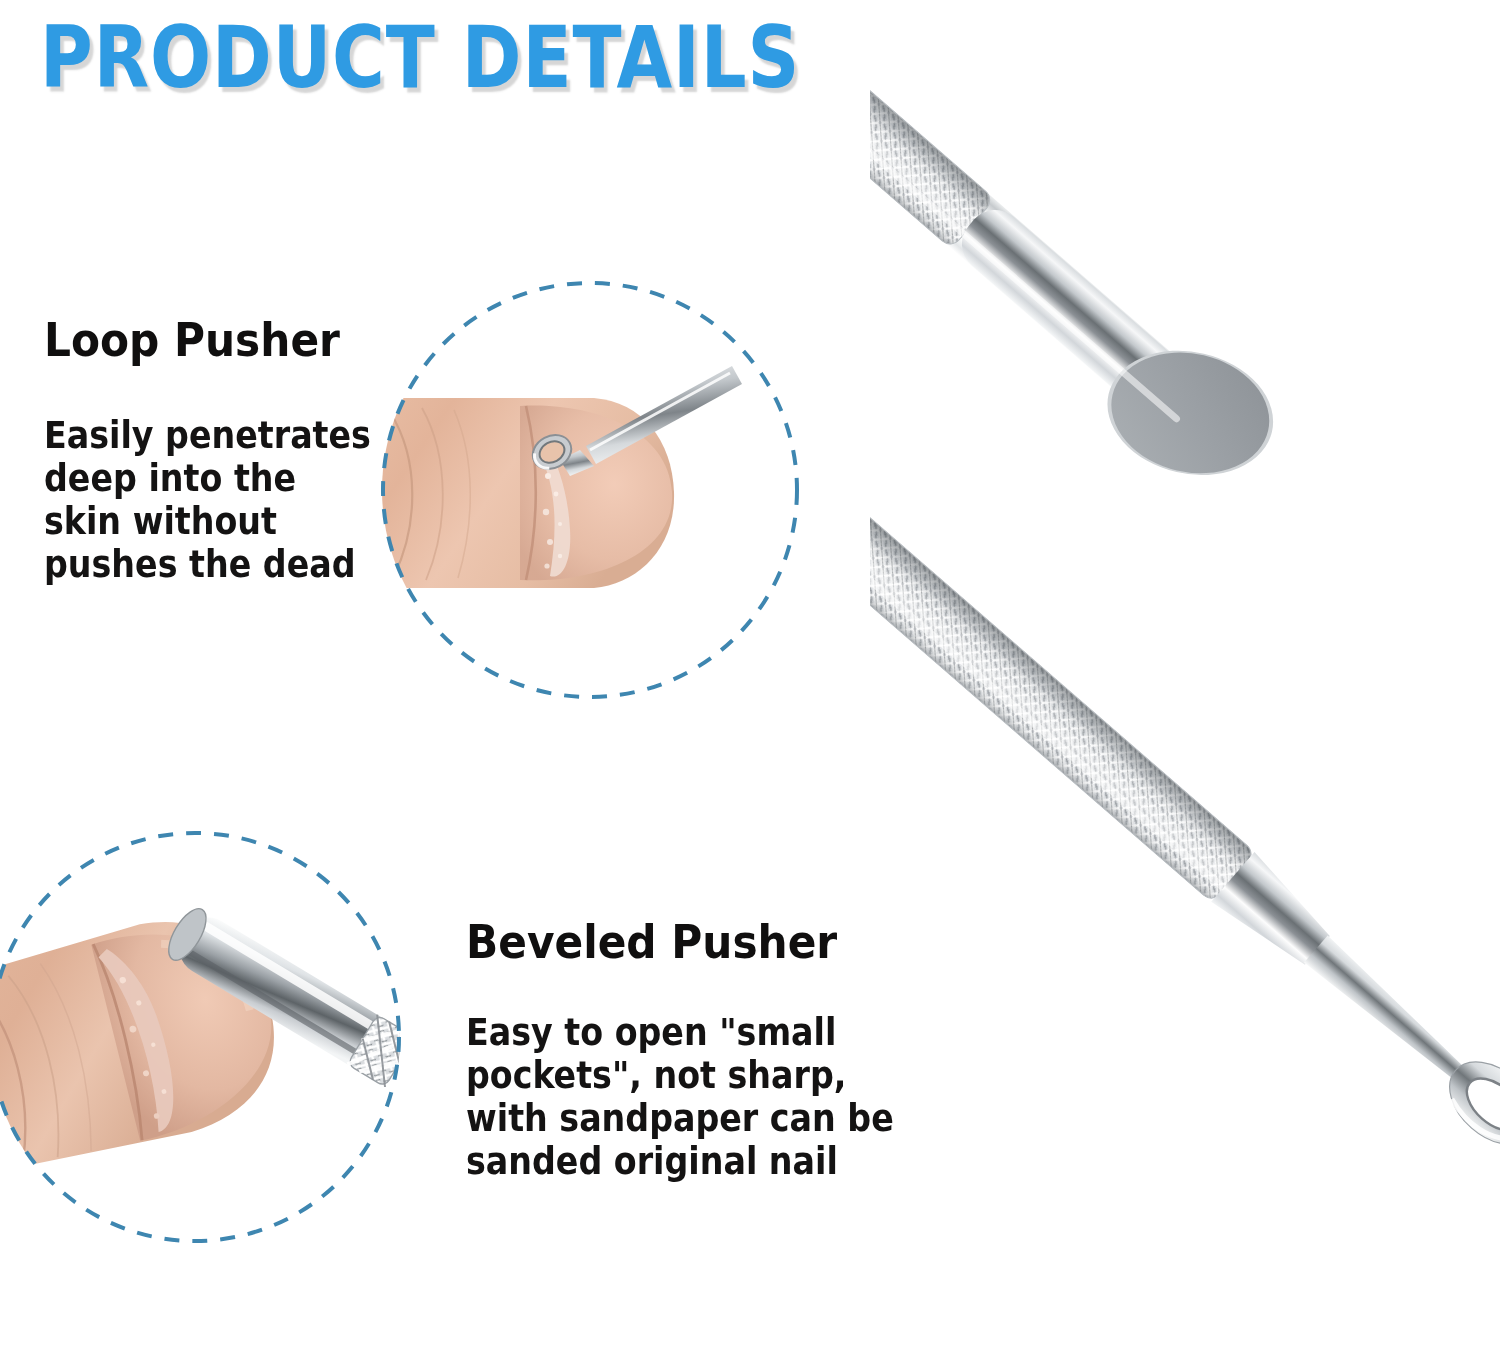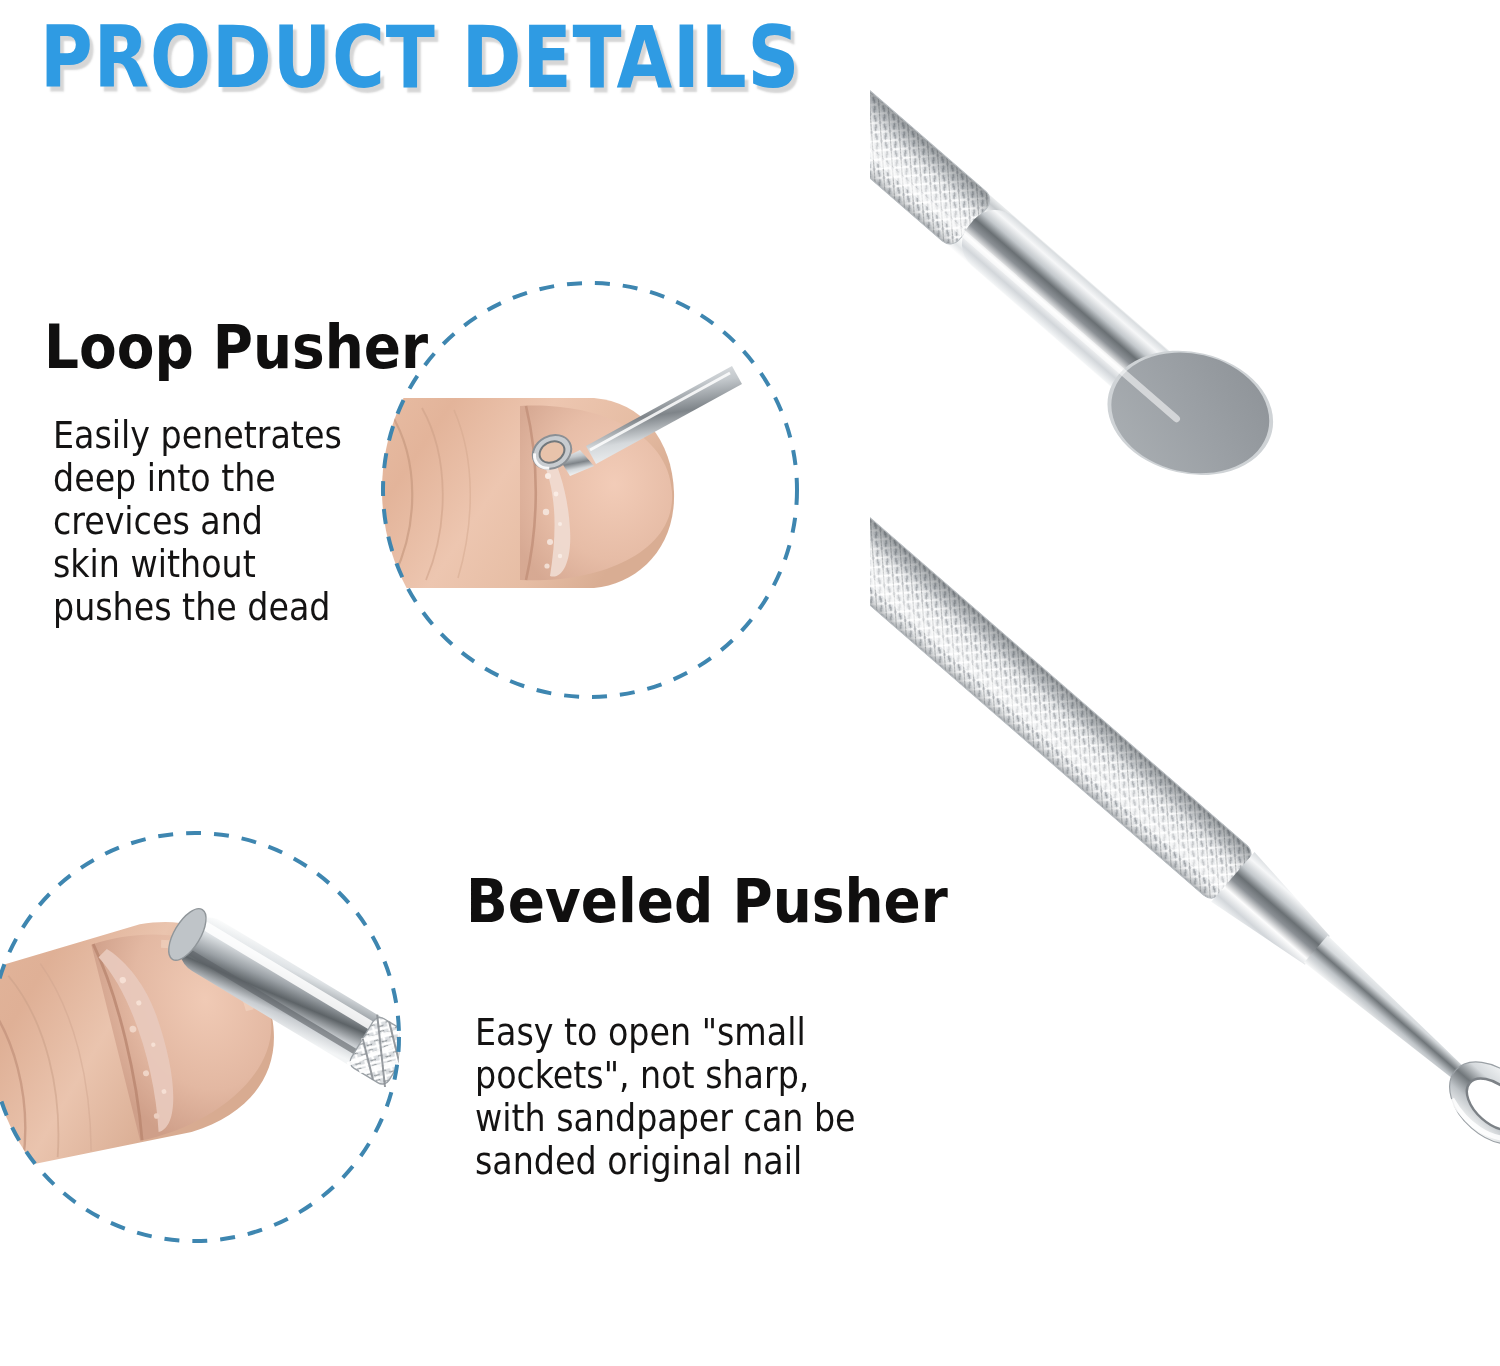--- a/index.html
+++ b/index.html
@@ -20,38 +20,37 @@
     color:#2F9BE3;
     transform:scaleX(0.93);
     transform-origin:left top;
     text-shadow:4px 5px 2px rgba(120,120,120,0.30);
     white-space:nowrap;
   }
 
   
   .feat-head {
     position:absolute;
-    font-size:61px; line-height:1.02;
+    font-size:47px; line-height:1.02;
     font-weight:bold; color:#100F0F;
     letter-spacing:0px;
     white-space:nowrap;
   }
   .feat-body {
     position:absolute;
     font-size:37px; line-height:1.16;
-    color:#141313; font-weight:normal;
+    color:#141313; font-weight:bold;
     letter-spacing:0px;
-    margin-left:9px;
   }
   .feat-body span { display:block; white-space:nowrap; }
 
   #loop-head { left:44px;  top:316px; }
   #loop-body { left:44px;  top:415px; width:340px; }
 
-  #bev-head  { left:466px; top:870px; }
+  #bev-head  { left:466px; top:918px; }
   #bev-body  { left:466px; top:1012px; width:450px; }
 
   
   .circle-wrap { position:absolute; }
   .dash-ring { position:absolute; inset:0; }
 
   #circle-top    { left:380px;  top:280px;  width:420px;  height:420px; }
   #circle-bottom { left:-12px;  top:830px;  width:414px;  height:414px; }
 
   .photo-clip { position:absolute; overflow:hidden; }
@@ -319,21 +318,20 @@
 
     <svg class="dash-ring" viewBox="0 0 414 414" xmlns="http://www.w3.org/2000/svg">
       <circle cx="207" cy="207" r="204" fill="none" stroke="#3E86B0" stroke-width="4" stroke-dasharray="15 13" stroke-linecap="butt"></circle>
     </svg>
   </div>
 
   <div class="feat-head" id="loop-head">Loop Pusher</div>
   <div class="feat-body" id="loop-body">
     <span>Easily penetrates</span>
     <span>deep into the</span>
-    <span>crevices and</span>
     <span>skin without</span>
     <span>pushes the dead</span>
   </div>
 
   <div class="feat-head" id="bev-head">Beveled Pusher</div>
   <div class="feat-body" id="bev-body">
     <span>Easy to open "small</span>
     <span>pockets", not sharp,</span>
     <span>with sandpaper can be</span>
     <span>sanded original nail</span>

